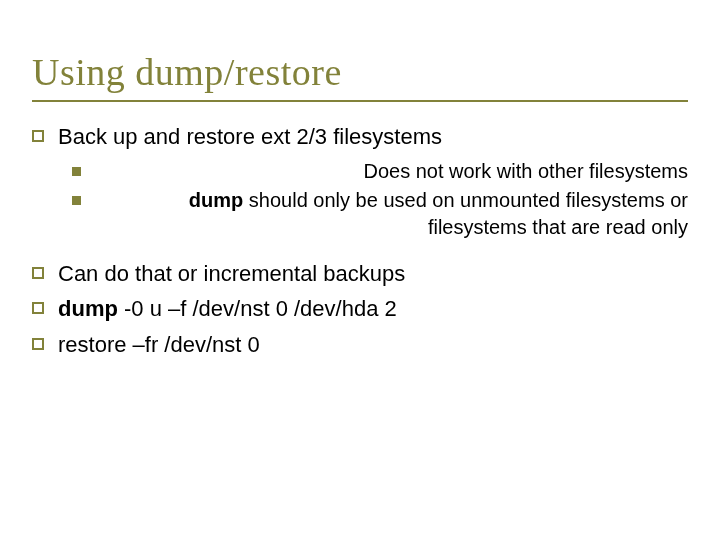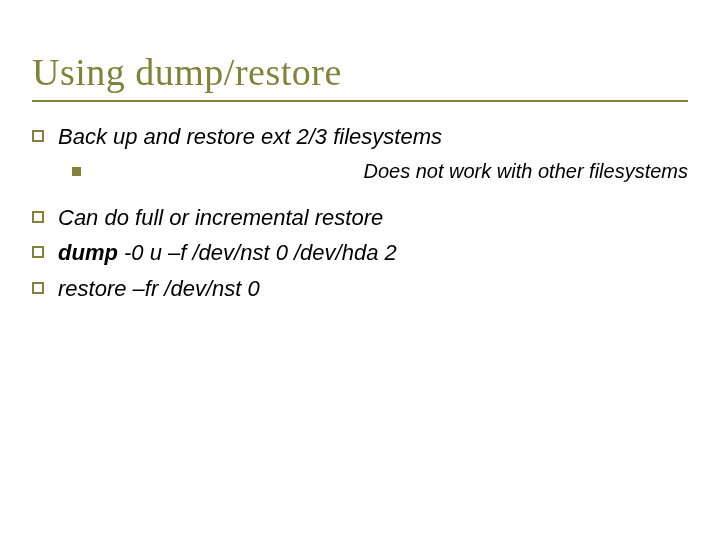--- a/index.html
+++ b/index.html
@@ -27,21 +27,20 @@
   }
   .rule {
     border: none;
     border-top: 2px solid #82823a;
     margin: 0 0 20px 0;
     width: 100%;
   }
   .body {
     font-size: 22px;
     line-height: 1.35;
-    font-style: italic;
   }
   .l1 {
     display: flex;
     align-items: flex-start;
     margin: 4px 0 6px 0;
   }
   .l1 .bullet {
     width: 12px;
     height: 12px;
     border: 2px solid #82823a;
@@ -90,25 +89,29 @@
     <div class="l1">
       <span class="bullet"></span>
       <span class="text">Back up and restore ext 2/3 filesystems</span>
     </div>
 
     <div class="l2-group">
       <div class="l2">
         <span class="bullet"></span>
         <span class="text">Does not work with other filesystems</span>
       </div>
+      <div class="l2">
+        <span class="bullet"></span>
+        <span class="text"><span class="bold">dump</span><span> should only be used on unmounted filesystems or filesystems that are read only</span></span>
+      </div>
     </div>
 
     <div class="l1">
       <span class="bullet"></span>
-      <span class="text">Can do full or incremental restore</span>
+      <span class="text">Can do that or incremental backups</span>
     </div>
 
 
     <div class="l1">
       <span class="bullet"></span>
       <span class="text"><span class="bold">dump</span><span> -0 u –f /dev/nst 0 /dev/hda 2</span></span>
     </div>
 
     <div class="l1">
       <span class="bullet"></span>

